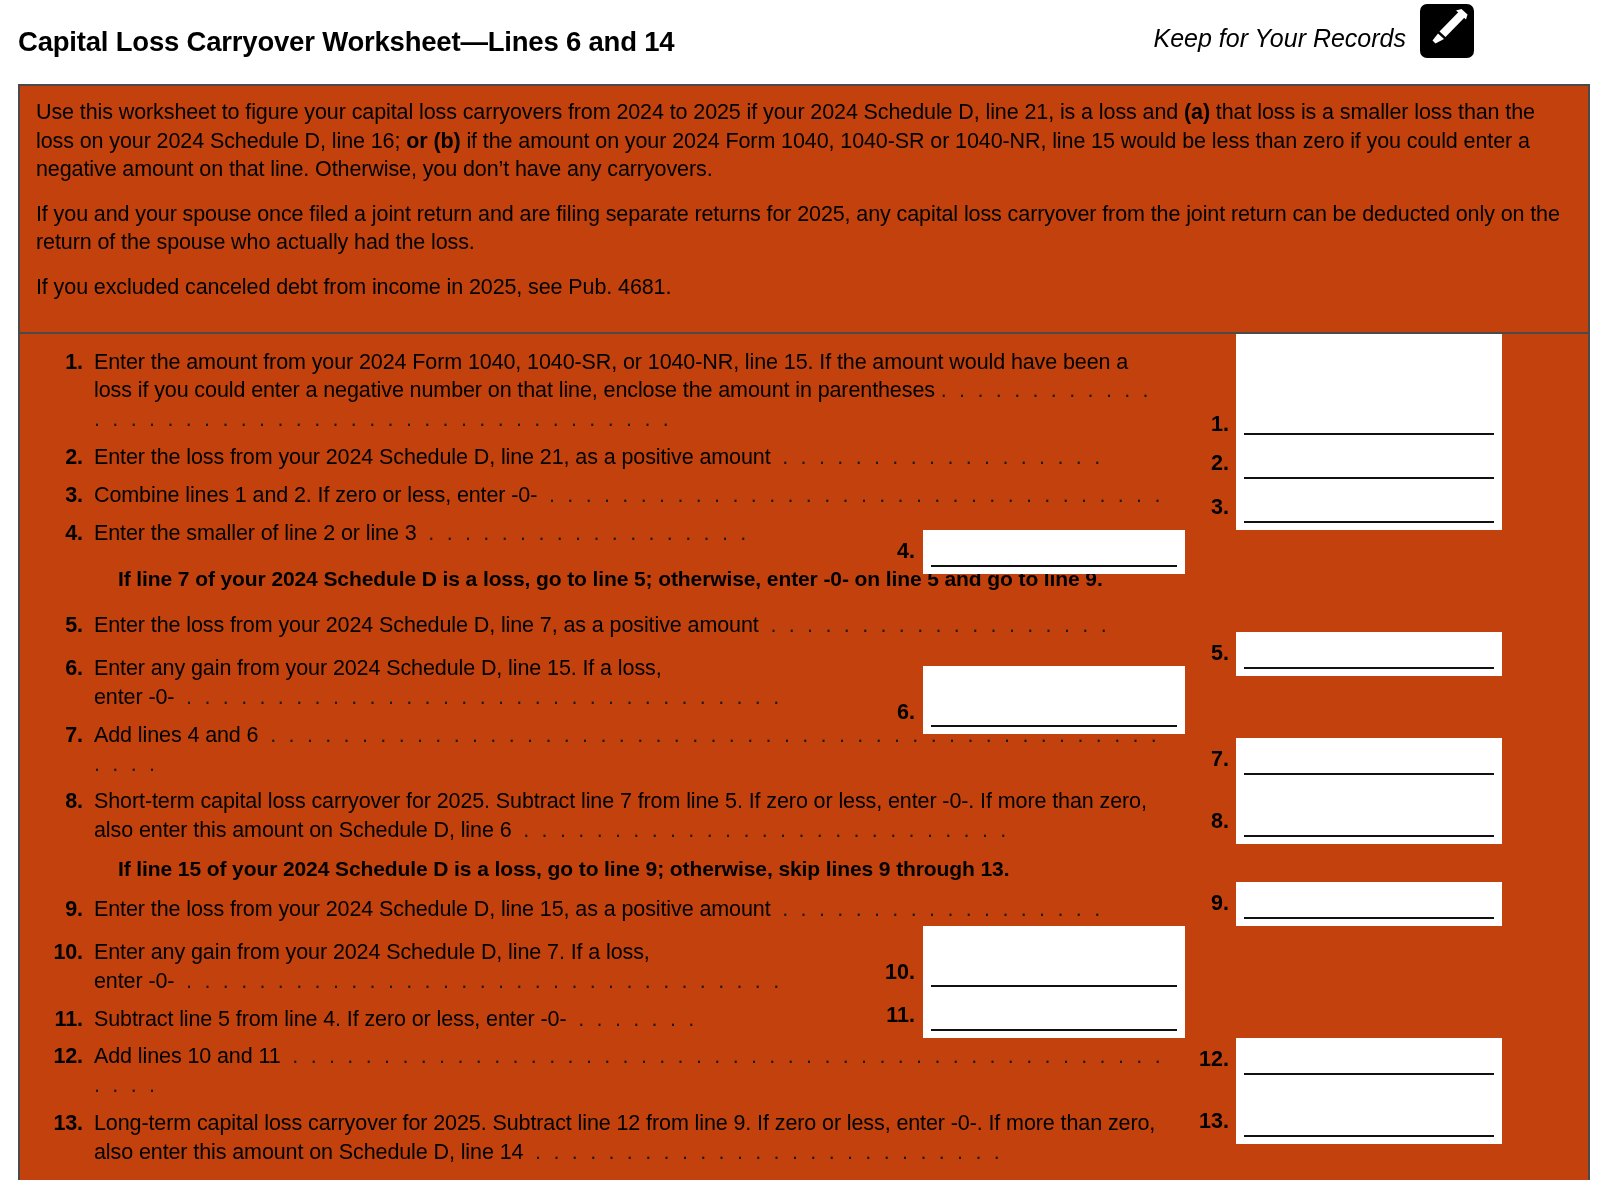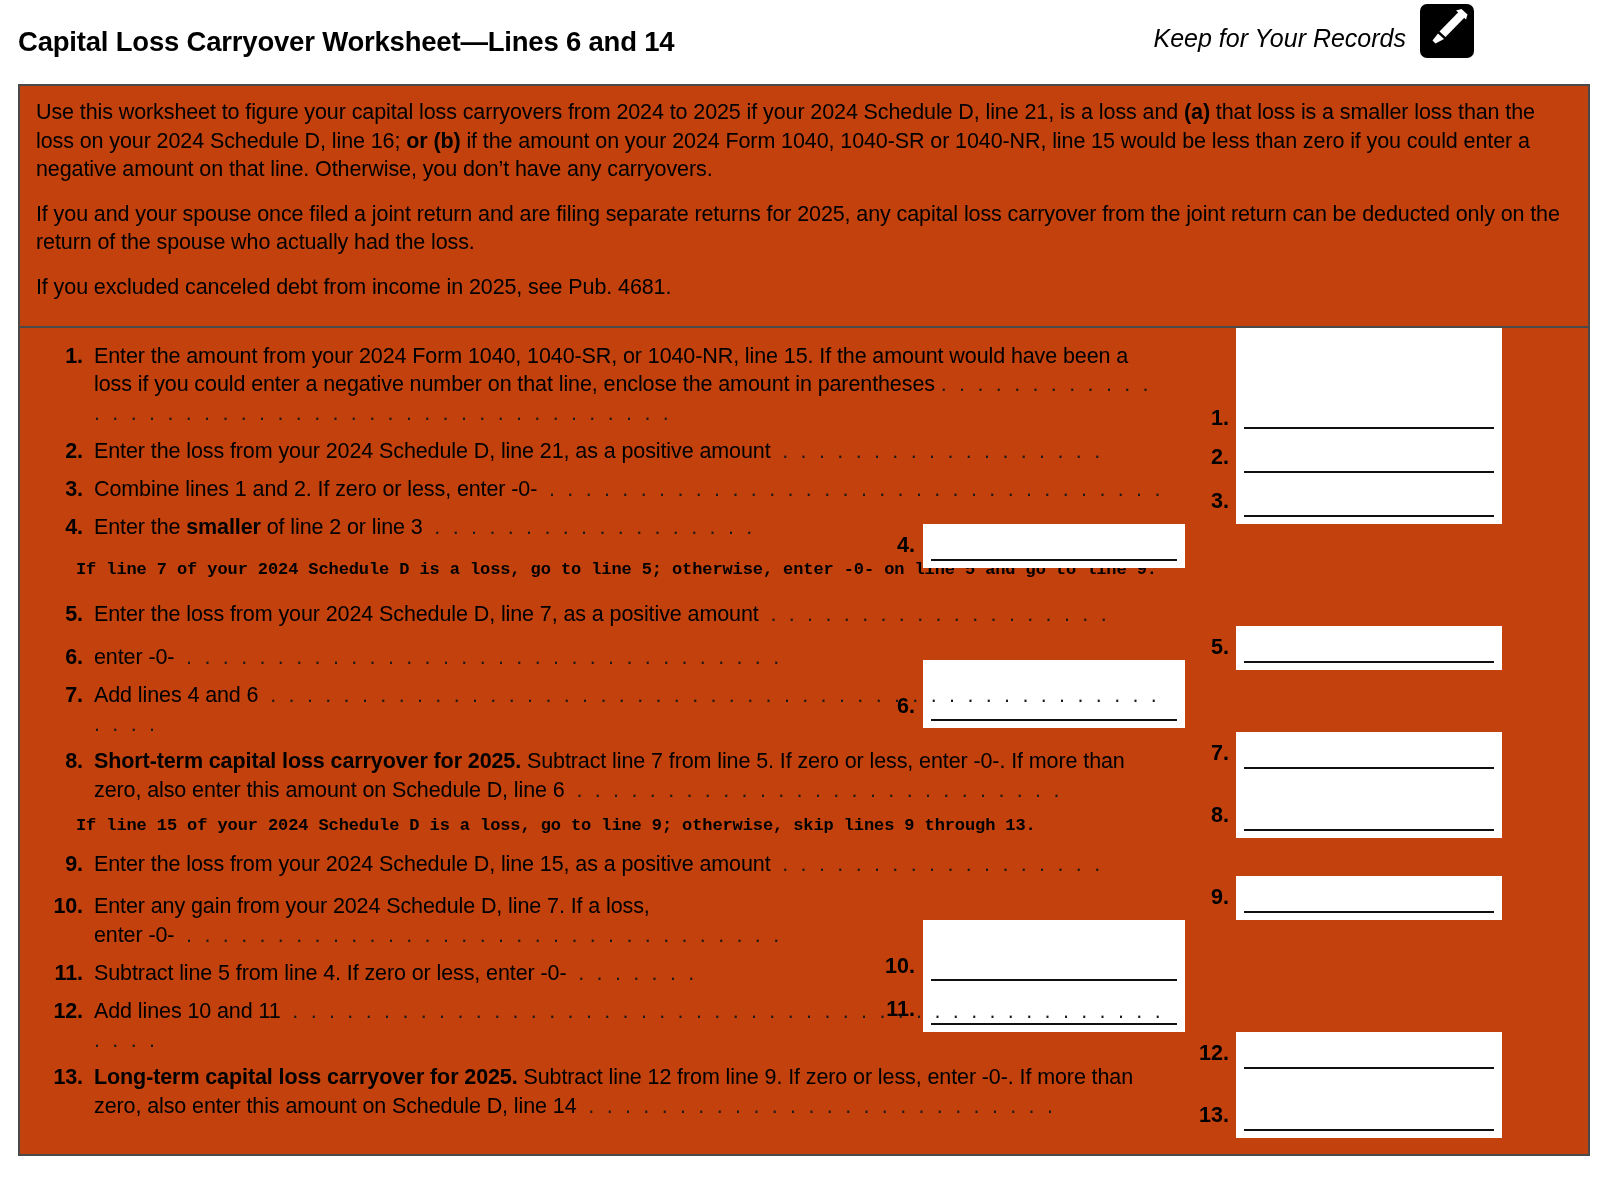--- a/index.html
+++ b/index.html
@@ -73,21 +73,21 @@
   .intro {
     padding: 12px 16px 14px 16px;
     border-bottom: 2px solid #4a4a4a;
   }
   .intro p {
     margin: 0 0 16px 0;
     font-size: 21.5px;
     line-height: 1.33;
     letter-spacing: -0.1px;
   }
-  .intro p:last-child { margin-bottom: 10px; }
+  .intro p:last-child { margin-bottom: 16px; }
   .intro b { font-weight: bold; }
 
   
   .body-block {
     position: relative;
     padding: 14px 0 26px 0;
     min-height: 826px;
     box-sizing: border-box;
   }
 
@@ -105,37 +105,36 @@
     text-align: right;
     font-weight: bold;
     padding-right: 11px;
     box-sizing: border-box;
   }
   .txt {
     flex: 1 1 auto;
     position: relative;
     padding-right: 4px;
   }
-  .txt b { font-weight: bold; }
+  .txt b { font-weight: normal; }
 
   .leader {
     letter-spacing: 3.2px;
     color: #1a1a1a;
     word-break: normal;
   }
 
   
   .instruction {
     font-weight: bold;
-    font-size: 17px;
+    font-size: 21px;
     line-height: 1.34;
     letter-spacing: -0.1px;
-    margin-left: 56px;
+    margin-left: 98px;
     padding-right: 360px;
-    font-family: Liberation Mono, monospace;
   }
 
   
   .ansbox {
     position: absolute;
     background: #ffffff;
     box-sizing: border-box;
   }
   .ansbox .rule {
     position: absolute;
@@ -286,20 +285,21 @@
       <div class="row" style="padding-right:420px;">
         <div class="num">5.</div>
         <div class="txt"><span>Enter the loss from your 2024 Schedule D, line 7, as a positive amount</span> &nbsp;<span class="leader">. . . . . . . . . . . . . . . . . . .</span></div>
       </div>
 
       <div class="spacer-sm"></div>
 
       <div class="row" style="padding-right:740px;">
         <div class="num">6.</div>
         <div class="txt">
+          <div>Enter any gain from your 2024 Schedule D, line 15. If a loss,</div>
           <div><span>enter -0-</span> &nbsp;<span class="leader">. . . . . . . . . . . . . . . . . . . . . . . . . . . . . . . . .</span></div>
         </div>
       </div>
 
       <div class="spacer-xs"></div>
 
       <div class="row" style="padding-right:420px;">
         <div class="num">7.</div>
         <div class="txt"><span>Add lines 4 and 6</span> &nbsp;<span class="leader">. . . . . . . . . . . . . . . . . . . . . . . . . . . . . . . . . . . . . . . . . . . . . . . . . . . . .</span></div>
       </div>

